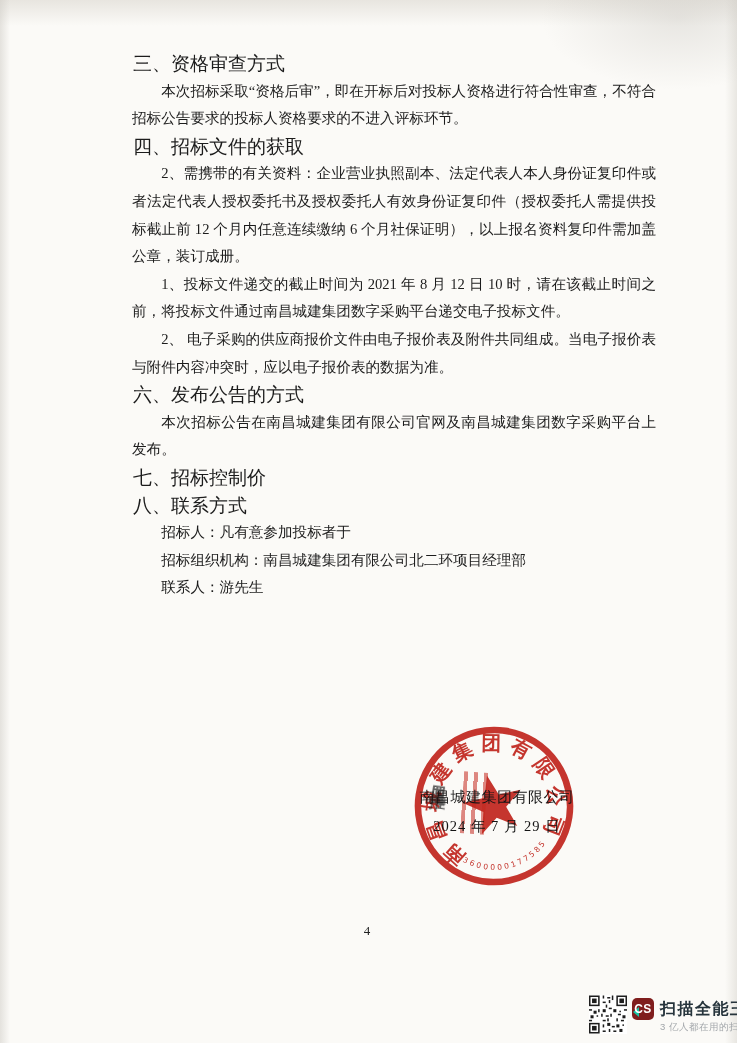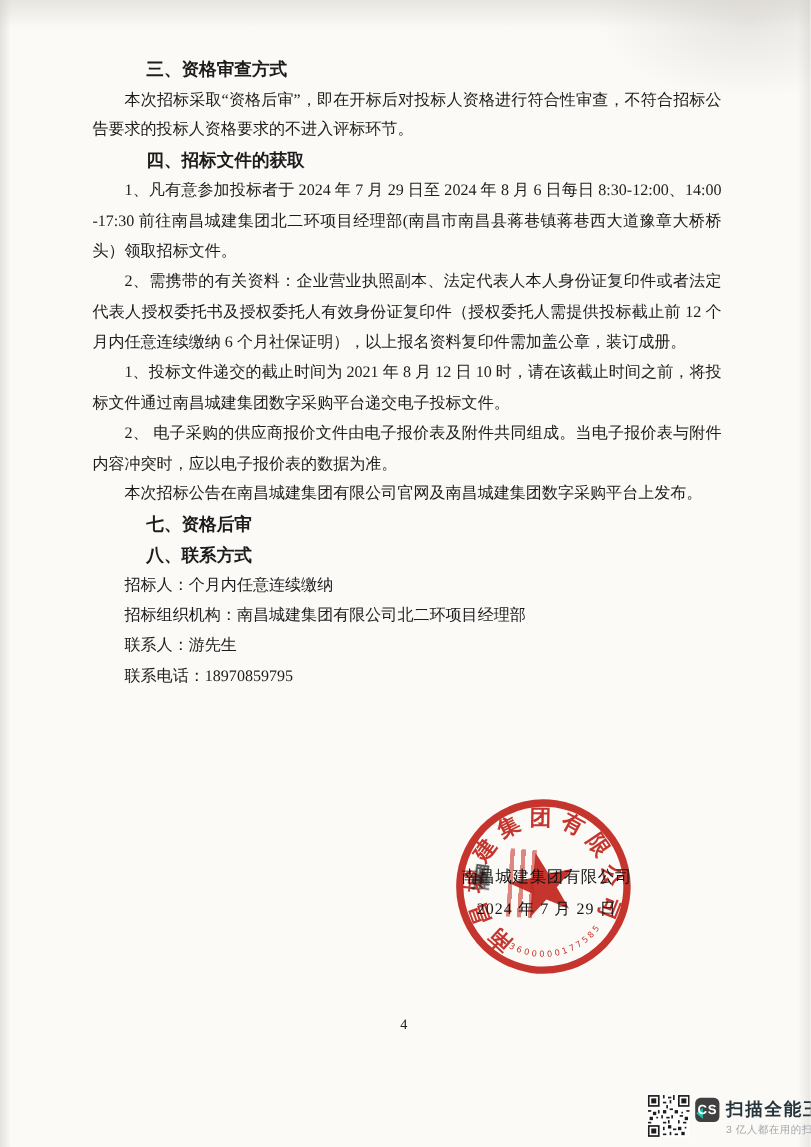--- a/index.html
+++ b/index.html
@@ -33,24 +33,24 @@
     background: radial-gradient(ellipse at 70% 20%, rgba(195,192,186,.35), rgba(195,192,186,0) 70%);
     pointer-events: none;
   }
 
   .content {
     position: absolute; left: 84px; top: 50px; width: 572px;
     font-size: 14.6px; line-height: 27.6px;
     text-align: justify; word-break: break-all;
   }
   .content h2 {
-    font-size: 16px; font-weight: bold; line-height: 27.6px;
+    font-size: 19px; font-weight: normal; line-height: 27.6px;
     padding-left: 49px; text-align: left;
   }
-  .content p { text-indent: 2em; }
+  .content p { text-indent: 2em; margin-left: 48px; }
 
   
   .seal-wrap { position: absolute; left: 399px; top: 711px; width: 190px; height: 190px; }
   .seal-svg { mix-blend-mode: multiply; opacity: .92; }
   .seal-overlay {
     position: absolute; left: 412px; width: 170px; text-align: center;
     color: #141414; z-index: 3;
   }
   .seal-overlay.company { top: 788px; font-size: 15px; letter-spacing: .5px; }
   .seal-overlay.date { top: 817px; font-size: 14.5px; letter-spacing: 1px; }
@@ -66,21 +66,21 @@
     transform: rotate(4deg); z-index: 1;
   }
 
   .page-number { position: absolute; left: 355px; top: 923px; width: 24px; text-align: center; font-size: 13px; color: #222; }
 
   
   .watermark { position: absolute; left: 589px; top: 995px; height: 40px; }
   .qr { position: absolute; left: 0; top: 0; width: 38px; height: 39px; background: #fff; }
   .cs-logo {
     position: absolute; left: 43px; top: 3px; width: 22px; height: 22px;
-    background: #404040; border-radius: 5px; z-index: 1;
+    background: #7f1d1d; border-radius: 5px; z-index: 1;
     color: #fff; font-family: "Liberation Sans", sans-serif; font-weight: bold;
     font-size: 12px; text-align: center; line-height: 22px; letter-spacing: .5px;
   }
   .cs-logo::after {
     content: ""; position: absolute; left: -4px; bottom: 3px;
     width: 0; height: 0; border: 5px solid transparent;
     border-right: 6px solid #19c5a5; z-index: -1;
   }
   .wm-title {
     position: absolute; left: 71px; top: 4px; width: 120px;
@@ -99,35 +99,34 @@
 <div class="scan-shade-top"></div>
 <div class="scan-shade-left"></div>
 <div class="scan-shade-right"></div>
 <div class="scan-smudge"></div>
 
 <div class="content">
   <h2>三、资格审查方式</h2>
   <p>本次招标采取“资格后审”，即在开标后对投标人资格进行符合性审查，不符合招标公告要求的投标人资格要求的不进入评标环节。</p>
 
   <h2>四、招标文件的获取</h2>
-  <p>1、凡有意参加投标者于 2024 年 7 月 29 日至 2024 年 8 月 6 日每日 8:30-12:00、14:00-17:30 前往南昌城建集团北二环项目经理部(南昌市南昌县蒋巷镇蒋巷西大道豫章大桥桥头）领取招标文件。</p>
   <p>2、需携带的有关资料：企业营业执照副本、法定代表人本人身份证复印件或者法定代表人授权委托书及授权委托人有效身份证复印件（授权委托人需提供投标截止前 12 个月内任意连续缴纳 6 个月社保证明），以上报名资料复印件需加盖公章，装订成册。</p>
 
   <p>1、投标文件递交的截止时间为 2021 年 8 月 12 日 10 时，请在该截止时间之前，将投标文件通过南昌城建集团数字采购平台递交电子投标文件。</p>
   <p>2、 电子采购的供应商报价文件由电子报价表及附件共同组成。当电子报价表与附件内容冲突时，应以电子报价表的数据为准。</p>
 
+  <h2>六、发布公告的方式</h2>
   <p>本次招标公告在南昌城建集团有限公司官网及南昌城建集团数字采购平台上发布。</p>
 
-  <h2>七、资格后审</h2>
+  <h2>七、招标控制价</h2>
 
   <h2>八、联系方式</h2>
-  <p>招标人：个月内任意连续缴纳</p>
+  <p>招标人：凡有意参加投标者于</p>
   <p>招标组织机构：南昌城建集团有限公司北二环项目经理部</p>
   <p>联系人：游先生</p>
-  <p>联系电话：18970859795</p>
 </div>
 
 <div class="seal-wrap">
   <svg class="seal-svg" width="190" height="190" viewBox="0 0 200 200">
     <defs>
       <path id="arcTop" d="M 100,159 A 59,59 0 1 1 100.05,159"></path>
       <path id="arcBottom" d="M 41,132 A 67,67 0 0 0 159,132"></path>
     </defs>
     <g transform="rotate(-13 100 100)" fill="#c3251d">
       <circle cx="100" cy="100" r="80" fill="none" stroke="#c3251d" stroke-width="7"></circle>

